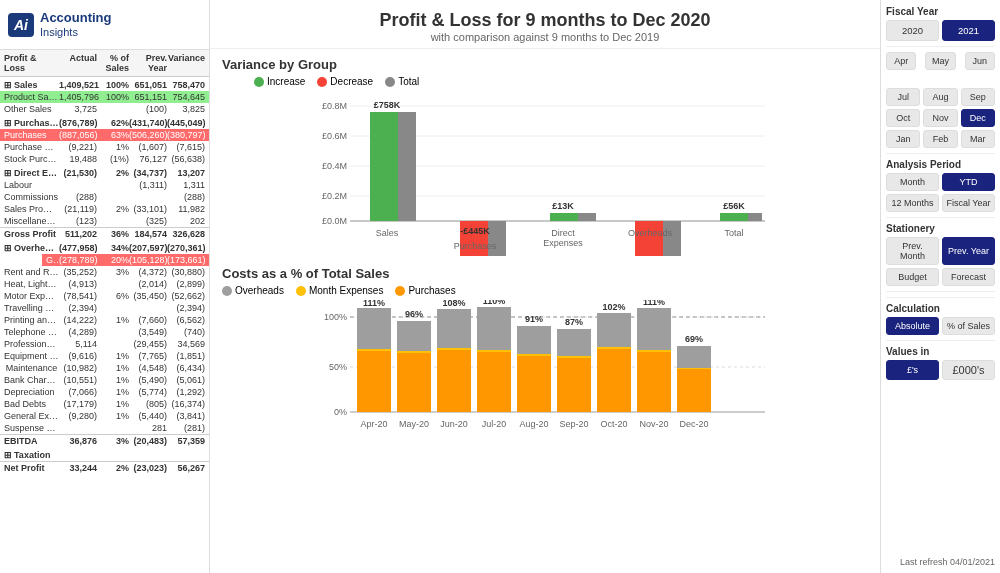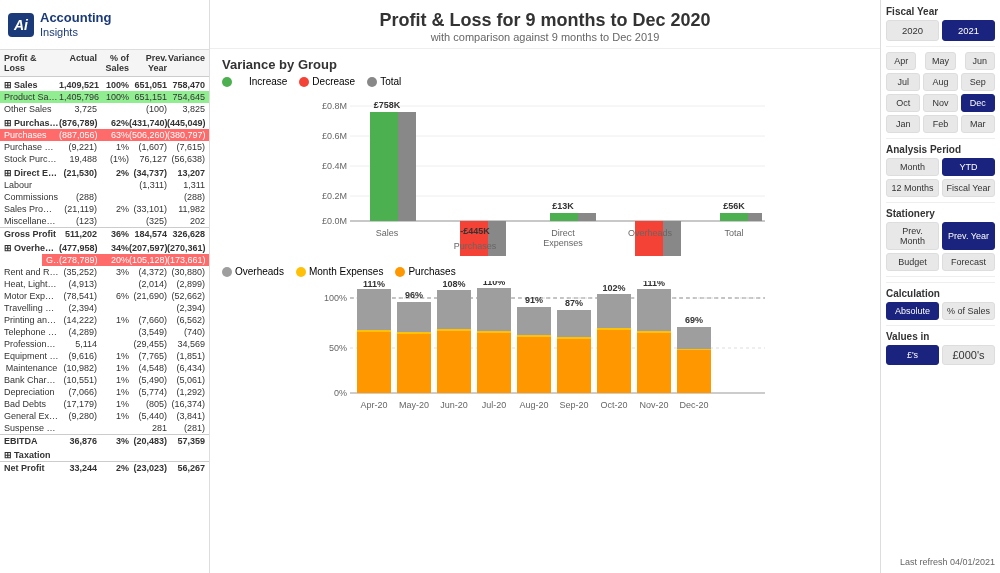--- a/index.html
+++ b/index.html
@@ -147,21 +147,21 @@
             <div style="text-align: left; overflow: hidden; text-overflow: ellipsis; white-space: nowrap;">Heat, Light and Power</div>
             <div>(4,913)</div>
             <div></div>
             <div>(2,014)</div>
             <div>(2,899)</div>
           </div>
           <div style="display: grid; grid-template-columns: 1fr 38px 32px 38px 38px; padding: 1px 4px; font-size: 9px; color: rgb(51, 51, 51); text-align: right; align-items: center;">
             <div style="text-align: left; overflow: hidden; text-overflow: ellipsis; white-space: nowrap;">Motor Expenses</div>
             <div>(78,541)</div>
             <div>6%</div>
-            <div>(21,690)</div>
+            <div>(35,450)</div>
             <div>(52,662)</div>
           </div>
           <div style="display: grid; grid-template-columns: 1fr 38px 32px 38px 38px; padding: 1px 4px; font-size: 9px; color: rgb(51, 51, 51); text-align: right; align-items: center;">
             <div style="text-align: left; overflow: hidden; text-overflow: ellipsis; white-space: nowrap;">Travelling and Entertainment</div>
             <div>(2,394)</div>
             <div></div>
             <div></div>
             <div>(2,394)</div>
           </div>
           <div style="display: grid; grid-template-columns: 1fr 38px 32px 38px 38px; padding: 1px 4px; font-size: 9px; color: rgb(51, 51, 51); text-align: right; align-items: center;">
@@ -264,21 +264,21 @@
     <div style="padding:10px 15px 5px; text-align:center; border-bottom:1px solid #eee;">
       <div style="font-size:18px; font-weight:bold; color:#333;">Profit &amp; Loss for 9 months to Dec 2020</div>
       <div style="font-size:11px; color:#666;">with comparison against 9 months to Dec 2019</div>
     </div>
 
     <div style="flex:1; overflow-y:auto; padding:8px 12px;">
 
       <div style="margin-bottom:8px;">
         <div style="font-size:13px; font-weight:bold; color:#333; margin-bottom:4px;">Variance by Group</div>
         <div style="display:flex; gap:12px; margin-bottom:4px; font-size:10px; align-items:center;">
-          <div style="display:flex;align-items:center;gap:17px;">
+          <div style="display:flex;align-items:center;gap:3px;margin-left:32px;">
             <div style="width:10px;height:10px;border-radius:50%;background:#4CAF50;"></div>
             <span>Increase</span>
           </div>
           <div style="display:flex;align-items:center;gap:3px;">
             <div style="width:10px;height:10px;border-radius:50%;background:#F44336;"></div>
             <span>Decrease</span>
           </div>
           <div style="display:flex;align-items:center;gap:3px;">
             <div style="width:10px;height:10px;border-radius:50%;background:#888;"></div>
             <span>Total</span>
@@ -324,20 +324,21 @@
           <text x="335" y="145" text-anchor="middle" font-size="9" fill="#666">Overheads</text>
 
           <rect x="405" y="122" width="28" height="8" fill="#4CAF50"></rect>
           <rect x="433" y="122" width="14" height="8" fill="#888"></rect>
           <text x="419" y="118" text-anchor="middle" font-size="9" fill="#333" font-weight="bold">£56K</text>
           <text x="419" y="145" text-anchor="middle" font-size="9" fill="#666">Total</text>
         </svg>
       </div>
 
       <div>
+        <div style="font-size:13px; font-weight:bold; color:#333; margin-bottom:4px;">Costs as a % of Total Sales</div>
         <div style="display:flex; gap:12px; margin-bottom:4px; font-size:10px; align-items:center;">
           <div style="display:flex;align-items:center;gap:3px;">
             <div style="width:10px;height:10px;border-radius:50%;background:#9E9E9E;"></div>
             <span>Overheads</span>
           </div>
           <div style="display:flex;align-items:center;gap:3px;">
             <div style="width:10px;height:10px;border-radius:50%;background:#FFC107;"></div>
             <span>Month Expenses</span>
           </div>
           <div style="display:flex;align-items:center;gap:3px;">
@@ -426,21 +427,21 @@
     <div>
       <div style="font-size:10px; font-weight:bold; color:#333; margin-bottom:3px;">Fiscal Year</div>
       <div style="display:grid; grid-template-columns:1fr 1fr; gap:3px;">
         <button style="padding:4px 2px; text-align:center; border:1px solid #ddd; border-radius:3px; cursor:pointer; font-size:9.5px; background:#e8e8e8; color:#333;">2020</button>
         <button style="padding:4px 2px; text-align:center; border:1px solid #1a237e; border-radius:3px; cursor:pointer; font-size:9.5px; background:#1a237e; color:white;">2021</button>
       </div>
     </div>
     <div style="border-top:1px solid #eee;"></div>
 
     <div>
-      <div style="display:grid; grid-template-columns:repeat(3,1fr); gap:9px; margin-bottom:3px;">
+      <div style="display:grid; grid-template-columns:repeat(3,1fr); gap:9px; margin-bottom:18px;">
         <button style="padding:3px 1px;border:1px solid #ddd;border-radius:3px;cursor:pointer;font-size:9px;background:#e8e8e8;color:#333;text-align:center;">Apr</button>
         <button style="padding:3px 1px;border:1px solid #ddd;border-radius:3px;cursor:pointer;font-size:9px;background:#e8e8e8;color:#333;text-align:center;">May</button>
         <button style="padding:3px 1px;border:1px solid #ddd;border-radius:3px;cursor:pointer;font-size:9px;background:#e8e8e8;color:#333;text-align:center;">Jun</button>
       </div>
       <div style="display:grid; grid-template-columns:repeat(3,1fr); gap:3px; margin-bottom:3px;">
         <button style="padding:3px 1px;border:1px solid #ddd;border-radius:3px;cursor:pointer;font-size:9px;background:#e8e8e8;color:#333;text-align:center;">Jul</button>
         <button style="padding:3px 1px;border:1px solid #ddd;border-radius:3px;cursor:pointer;font-size:9px;background:#e8e8e8;color:#333;text-align:center;">Aug</button>
         <button style="padding:3px 1px;border:1px solid #ddd;border-radius:3px;cursor:pointer;font-size:9px;background:#e8e8e8;color:#333;text-align:center;">Sep</button>
       </div>
       <div style="display:grid; grid-template-columns:repeat(3,1fr); gap:3px; margin-bottom:3px;">

